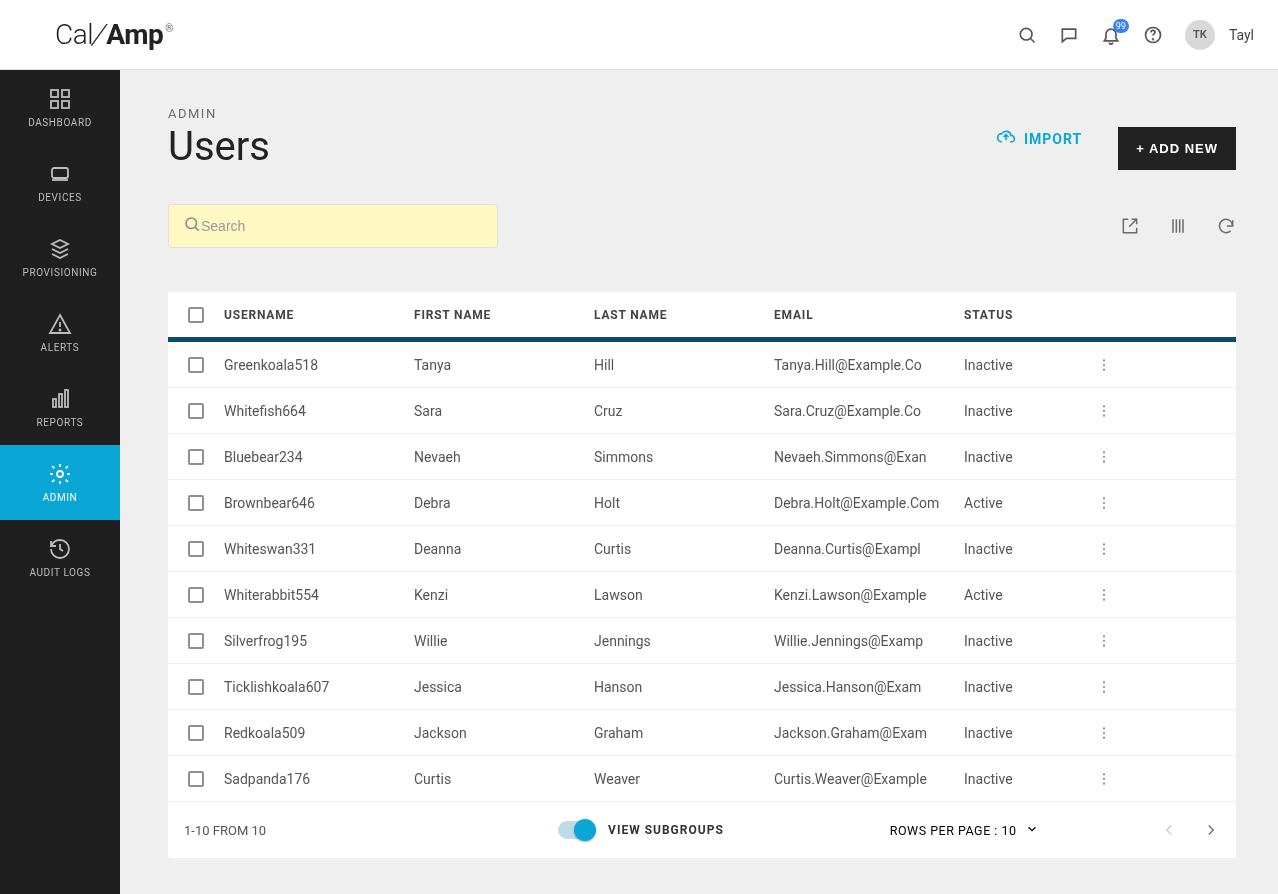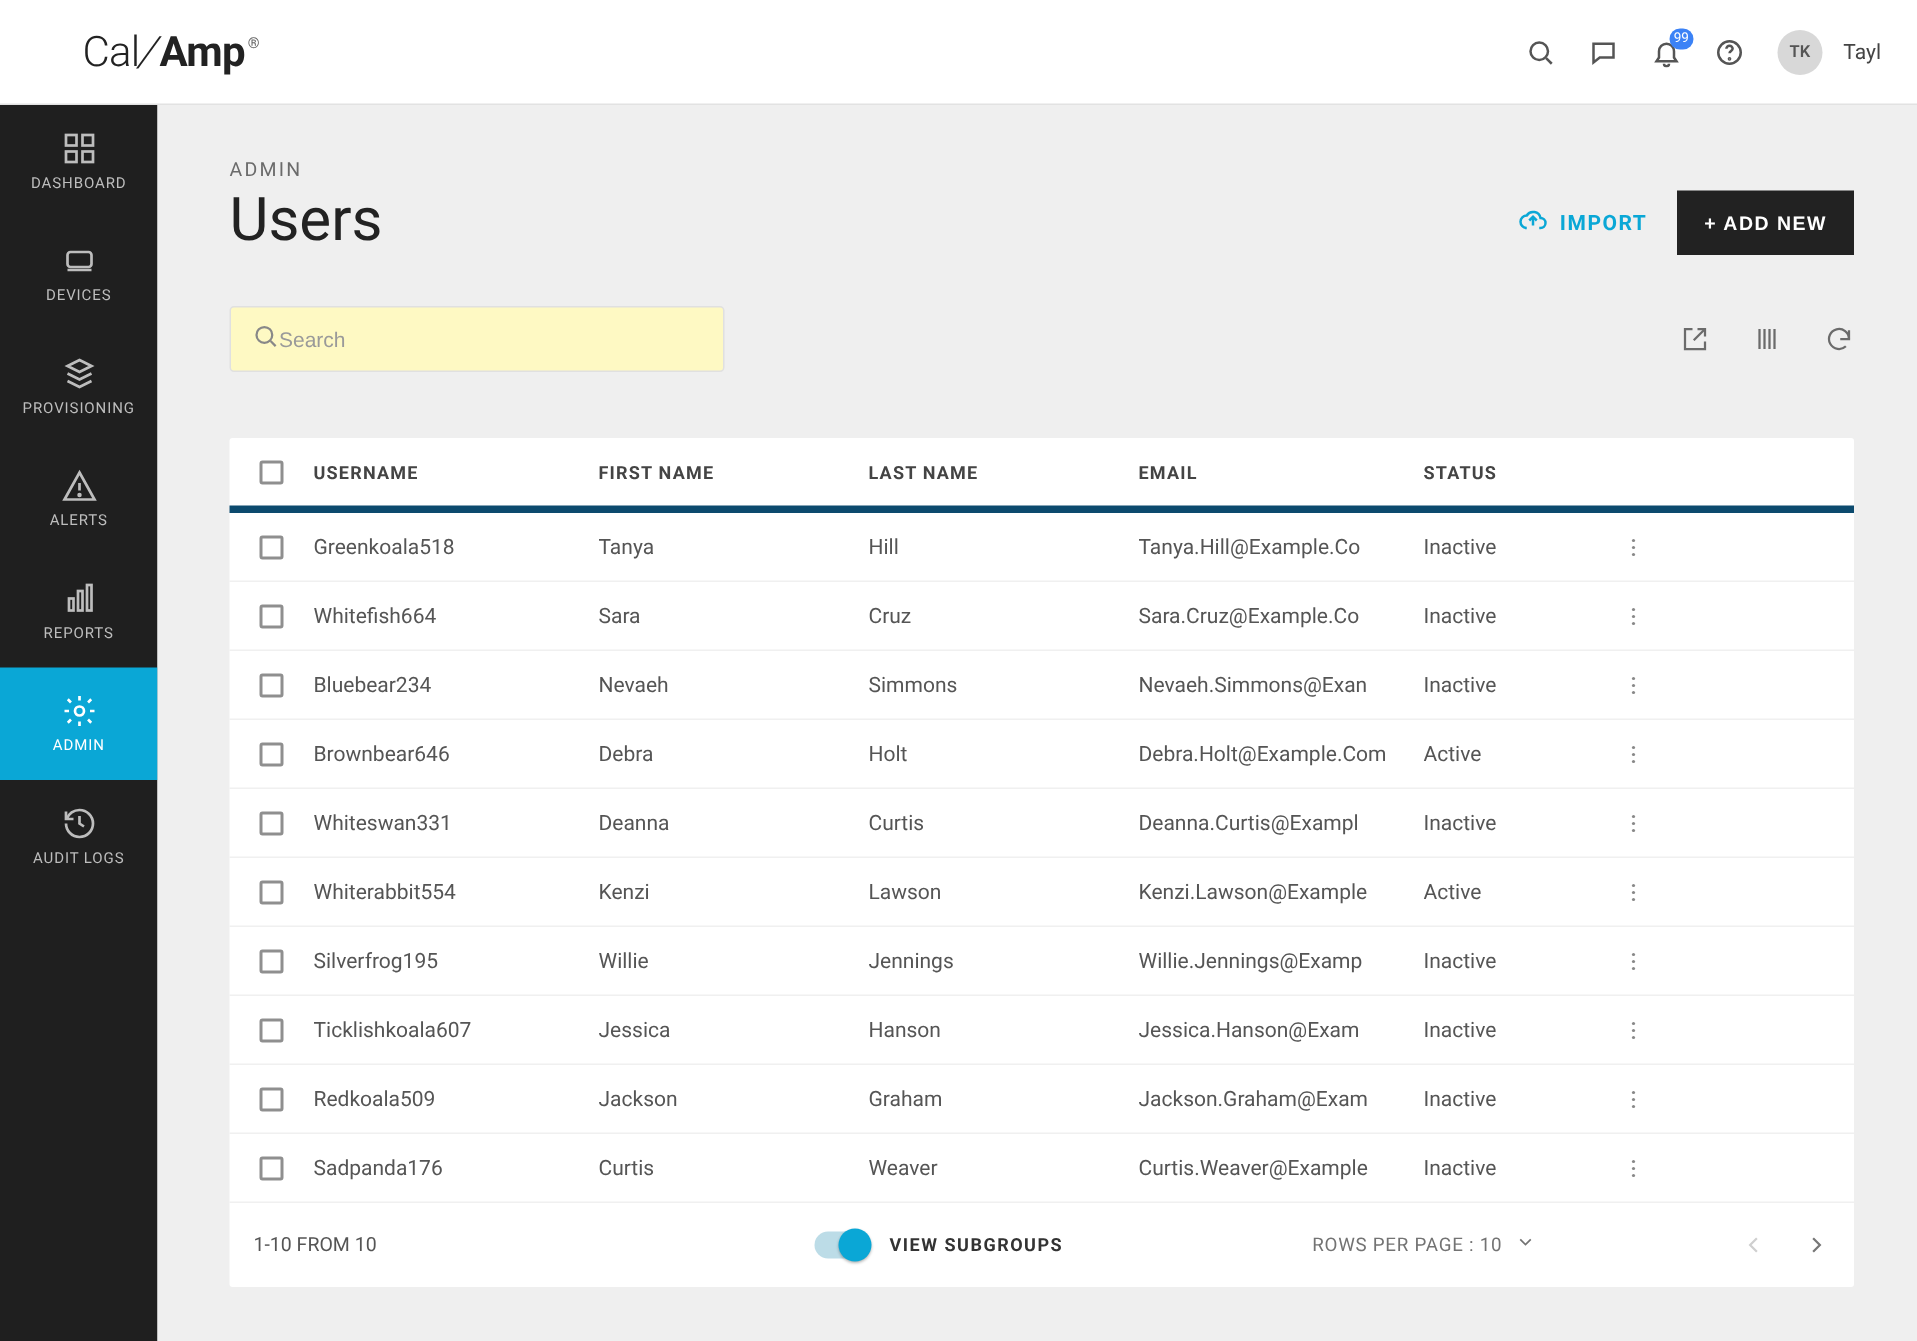--- a/index.html
+++ b/index.html
@@ -51,21 +51,21 @@
   .user-name { font-size: 14px; color: #444; margin-left: -8px;}
 
   
   .shell {
     display: flex;
     height: calc(894px - 70px);
   }
 
   
   .sidebar {
-    width: 105px;
+    width: 120px;
     background: #1f1f1f;
     display: flex;
     flex-direction: column;
     color: #c0c0c0;
   }
   .sb-item {
     display: flex;
     flex-direction: column;
     align-items: center;
     justify-content: center;
@@ -101,22 +101,22 @@
     margin-top: 2px;
   }
   .page-title {
     font-size: 40px;
     font-weight: 400;
     color: #222;
   }
   .header-actions {
     margin-left: auto;
     display: flex;
-    align-items: center;
-    gap: 20px;
+    align-items: flex-start;
+    gap: 36px;
   }
   .import-link {
     color: #0aa7d6;
     font-weight: 700;
     font-size: 14px;
     letter-spacing: 1px;
     display: flex;
     align-items: center;
     gap: 8px;
     cursor: pointer;
@@ -220,21 +220,21 @@
     width: 36px; height: 18px; border-radius: 9px;
     background: #bcdce7; position: relative; cursor: pointer;
   }
   .toggle-knob {
     position:absolute; right:-2px; top:-2px;
     width:22px; height:22px; border-radius:50%;
     background:#0aa7d6;
     box-shadow:0 1px 2px rgba(0,0,0,0.3);
   }
   .subgroup-label { letter-spacing: 1px; font-size: 12px; font-weight:700; color:#333;}
-  .rpp { display:flex; align-items:center; gap:8px; letter-spacing:0.5px; font-size:12.5px; color:#737373; margin-left: 140px;}
+  .rpp { display:flex; align-items:center; gap:8px; letter-spacing:0.5px; font-size:12.5px; color:#000000; margin-left: 140px;}
   .pager { margin-left:auto; display:flex; align-items:center; gap:24px; color:#777;}
   .pager .pg { cursor:pointer; display:flex;}
   .pager .pg.disabled { color:#cfcfcf; cursor:default;}
 
 </style>
 </head>
 <body>
 
 <div class="topbar">
   <div class="logo">

